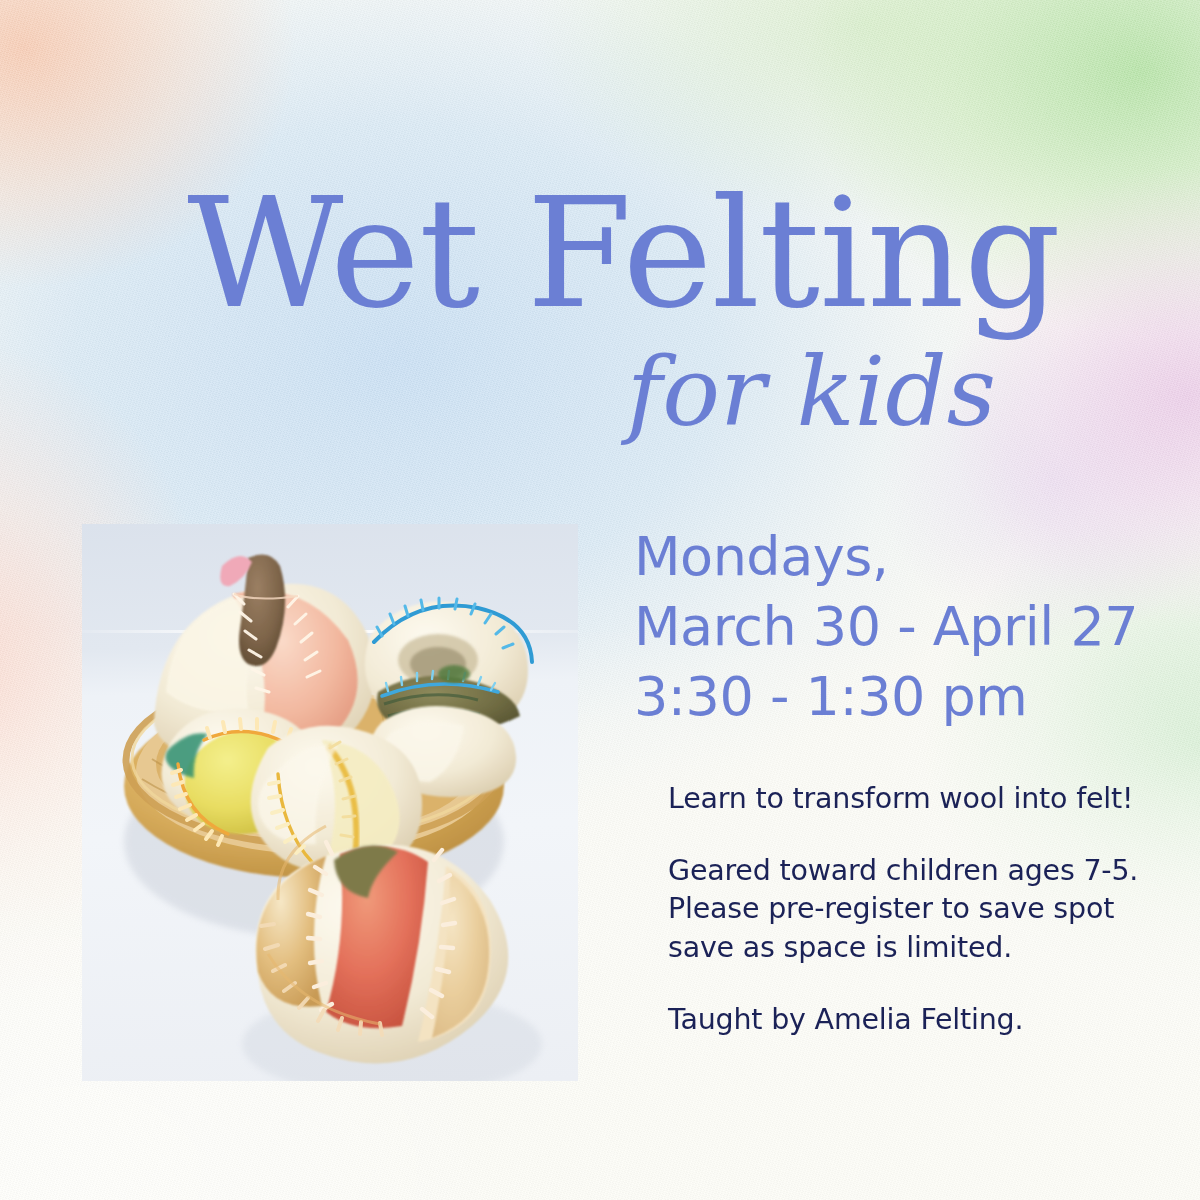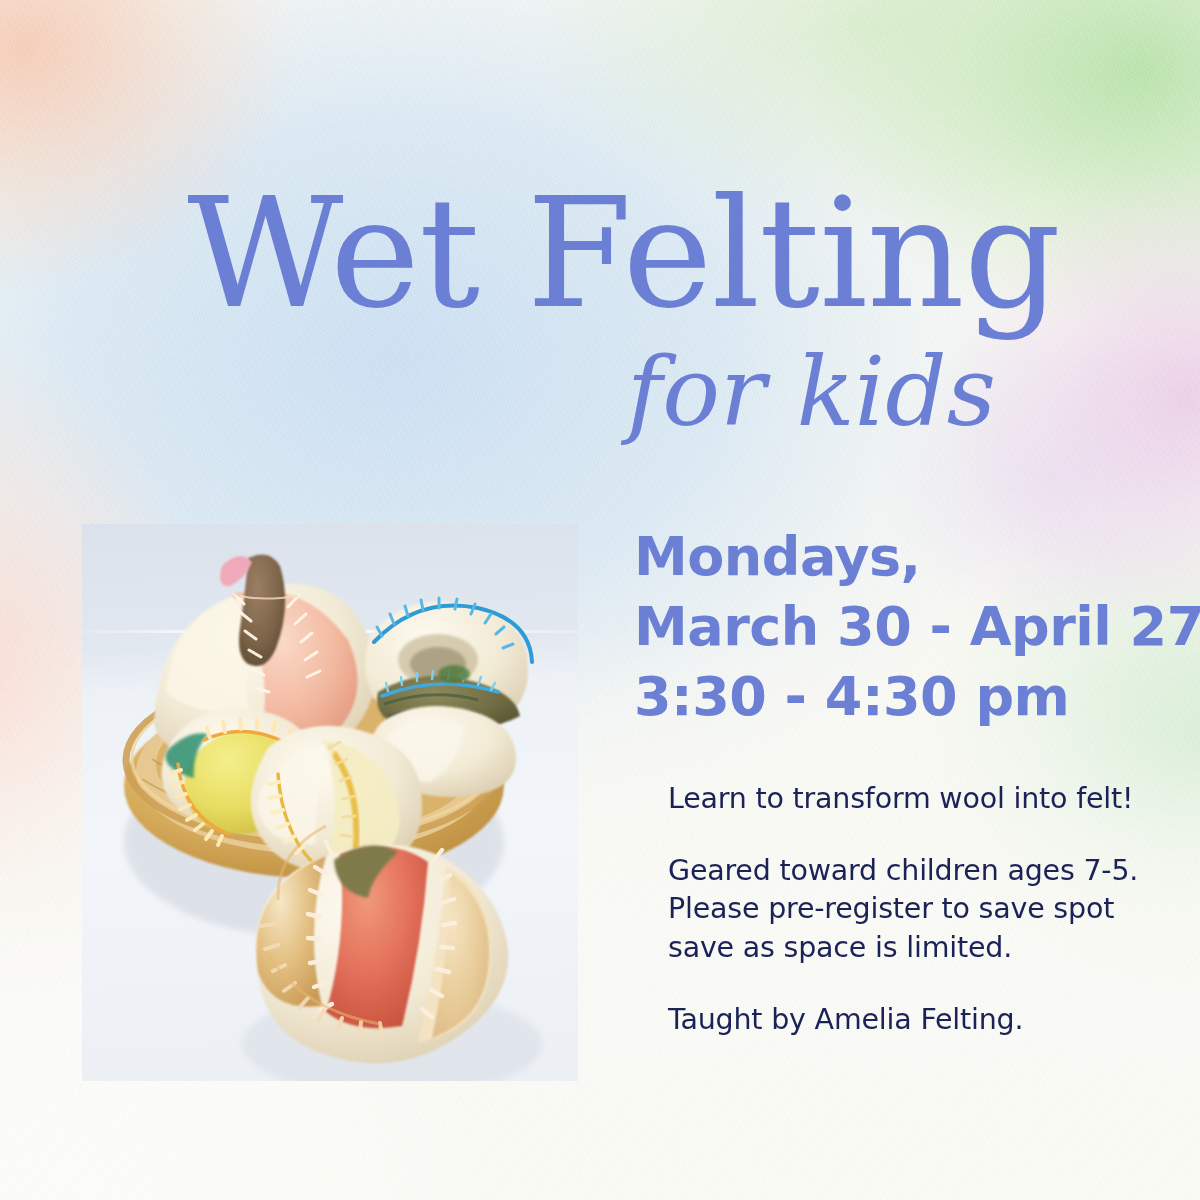--- a/index.html
+++ b/index.html
@@ -121,21 +121,21 @@
 
   
   .when {
     position: absolute;
     left: 634px;
     top: 522px;
     width: 530px;
     font-family: "DejaVu Sans", "Liberation Sans", sans-serif;
     font-size: 54px;
     line-height: 1.30;
-    font-weight: 700;
+    font-weight: 400;
     letter-spacing: -0.5px;
   }
   .when div { white-space: nowrap; }
 
   .body-copy {
     position: absolute;
     left: 636px;
     top: 780px;
     width: 540px;
     font-family: "DejaVu Sans", "Liberation Sans", sans-serif;
@@ -353,21 +353,21 @@
           <path d="M186 430 q34 56 112 70"></path>
           <path d="M196 376 q-2 -48 48 -74"></path>
         </g>
       </g>
     </svg>
   </div>
 
   <div class="when" style="color: rgb(107, 127, 212);">
     <div>Mondays,</div>
     <div>March 30 - April 27</div>
-    <div>3:30 - 4:30 pm</div>
+    <div>3:30 - 1:30 pm</div>
   </div>
 
   <div class="body-copy" style="color: rgb(27, 34, 87); margin-left: 32px;">
     <p>
       <span class="ln">Learn to transform wool into felt!</span>
     </p>
     <p>
       <span class="ln">Geared toward children ages 7-5.</span>
       <span class="ln">Please pre-register to save spot</span>
       <span class="ln">save as space is limited.</span>

